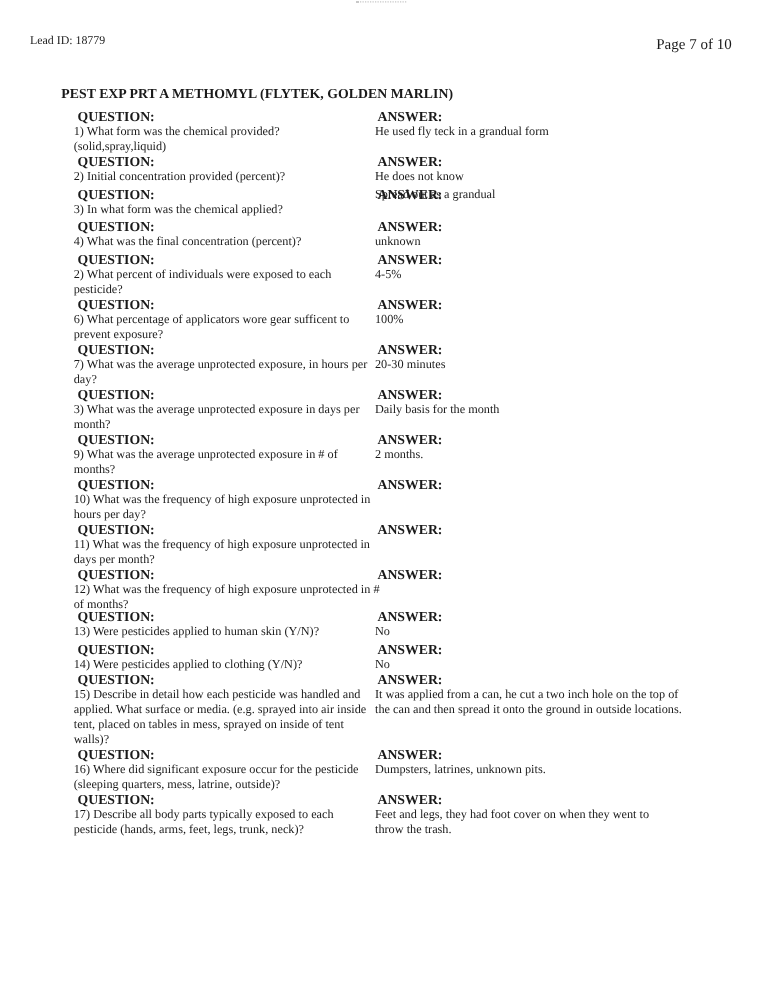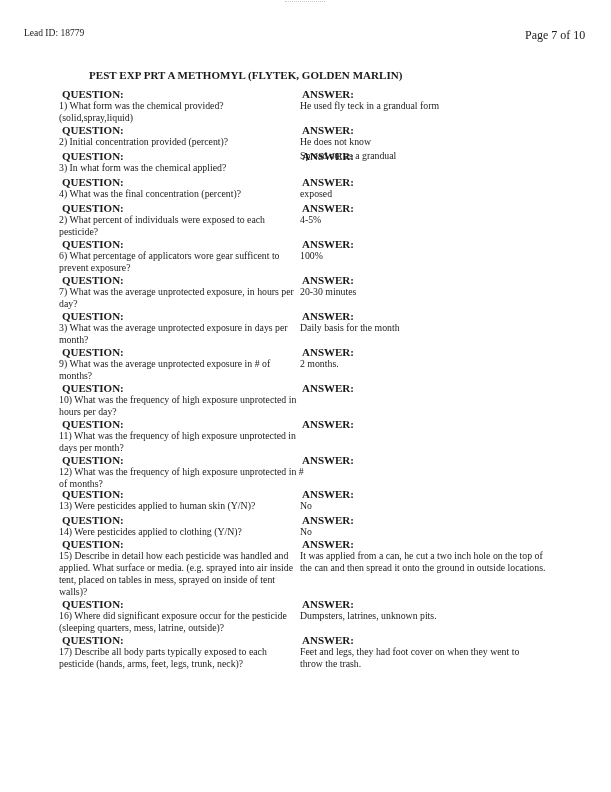--- a/index.html
+++ b/index.html
@@ -10,21 +10,20 @@
     }
     .top-mark {
       position: absolute; left: 285px; top: 1px; width: 40px; height: 2px;
       border-top: 1px dotted #c8c8c8;
     }
     .lead-id { position: absolute; left: 24px; top: 28px; font-size: 9.5px; }
     .page-num { position: absolute; left: 525px; top: 28px; font-size: 12px; }
     .doc-title {
       position: absolute; left: 49px; top: 69px; font-size: 11px; font-weight: bold;
       letter-spacing: 0.05px;
-      margin-left: 40px;
     }
     .qa-list { position: absolute; left: 0; top: 0; }
     .qa {
       position: absolute; left: 0; width: 611px;
     }
     .q-head, .a-head {
       position: absolute; font-size: 11px; font-weight: bold; line-height: 12px;
     }
     .q-head { left: 62px; }
     .a-head { left: 302px; }
@@ -64,21 +63,21 @@
     <div class="q-head" style="top:0">QUESTION:</div>
     <div class="a-head" style="top:0">ANSWER:</div>
     <div class="q-text" style="top:12px">3) In what form was the chemical applied?</div>
     <div class="a-text" style="top:0">Spread out as a grandual</div>
   </div>
 
   <div class="qa" style="top:176px">
     <div class="q-head" style="top:0">QUESTION:</div>
     <div class="a-head" style="top:0">ANSWER:</div>
     <div class="q-text" style="top:12px">4) What was the final concentration (percent)?</div>
-    <div class="a-text" style="top:12px">exposed</div>
+    <div class="a-text" style="top:12px">unknown</div>
   </div>
 
   <div class="qa" style="top:202px">
     <div class="q-head" style="top:0">QUESTION:</div>
     <div class="a-head" style="top:0">ANSWER:</div>
     <div class="q-text" style="top:12px;width:240px">2) What percent of individuals were exposed to each pesticide?</div>
     <div class="a-text" style="top:12px">4-5%</div>
   </div>
 
   <div class="qa" style="top:238px">

